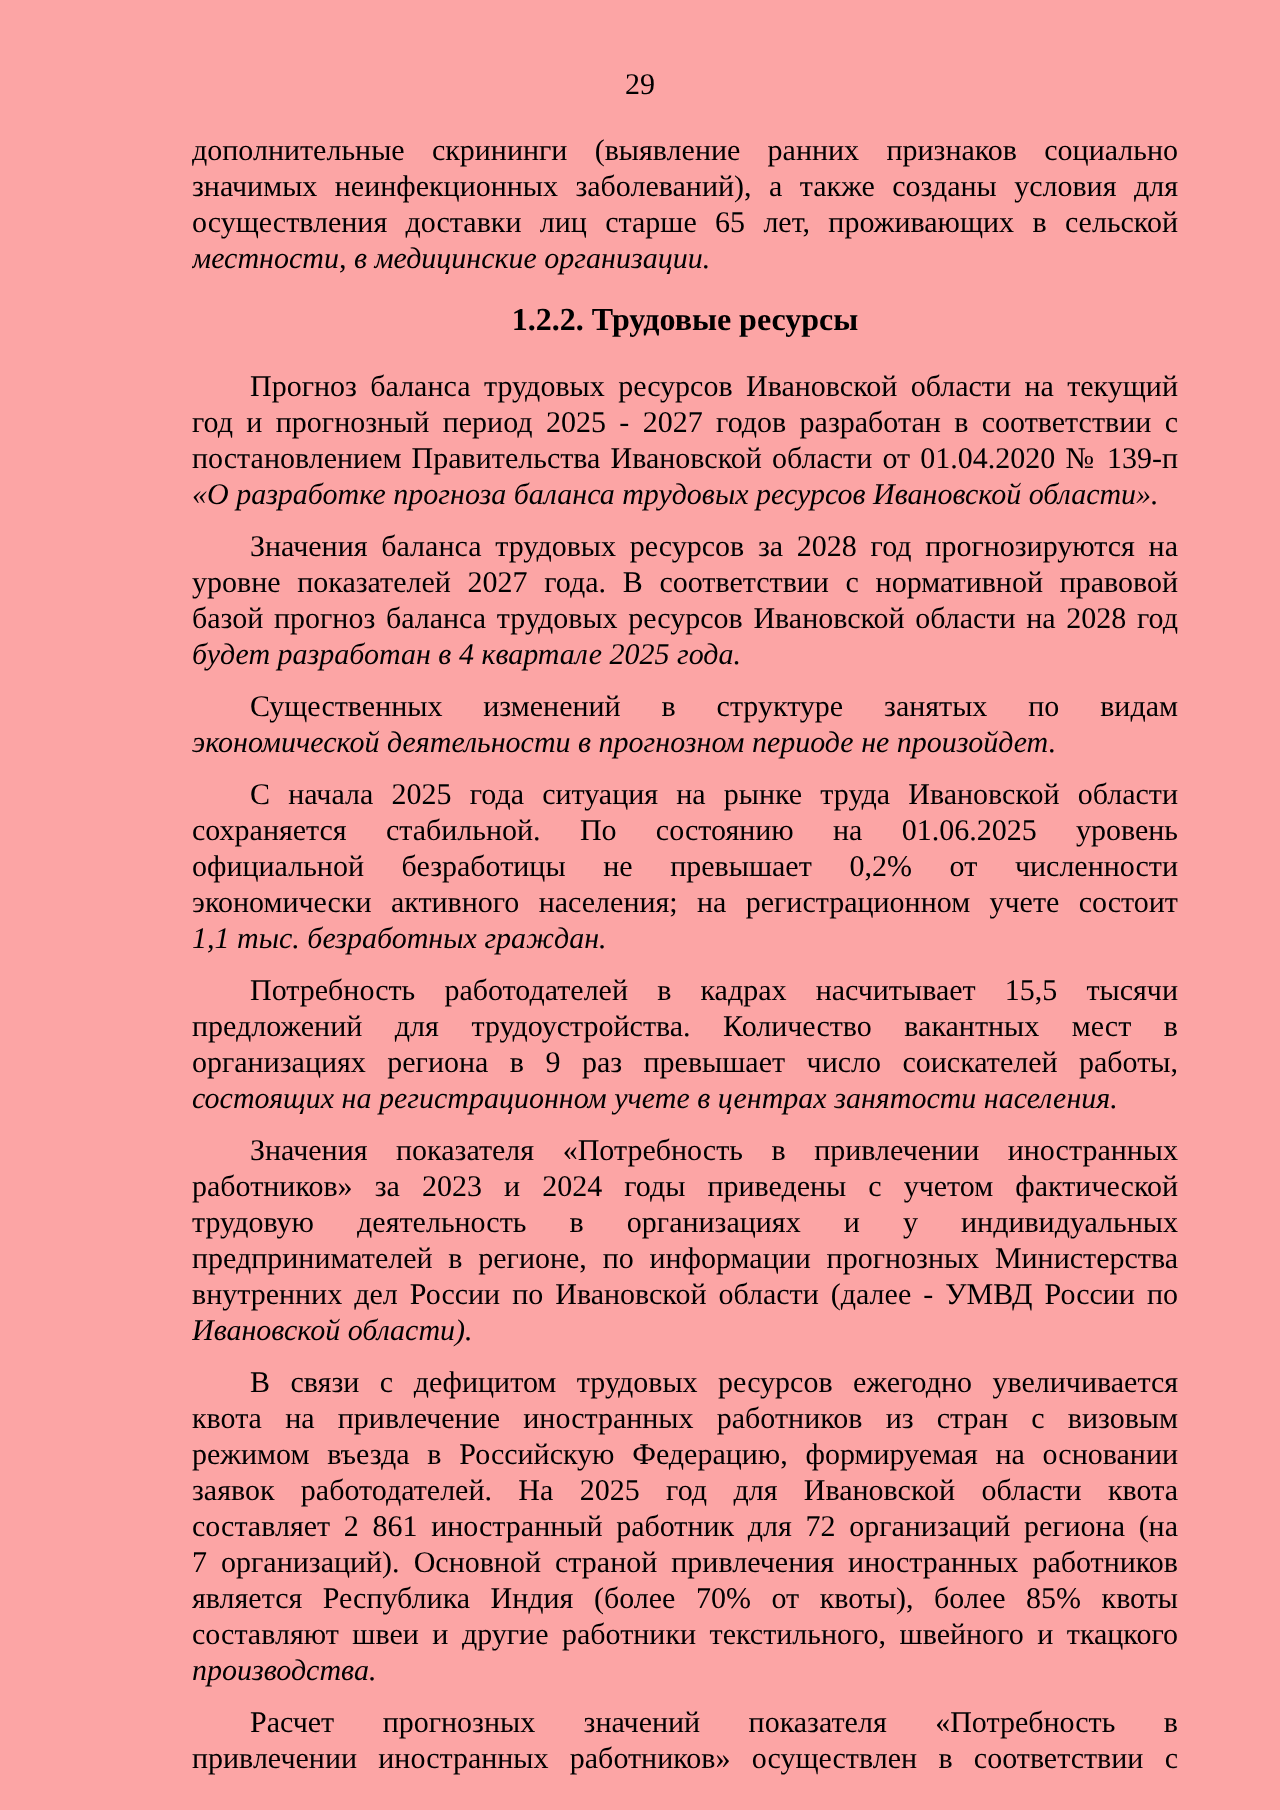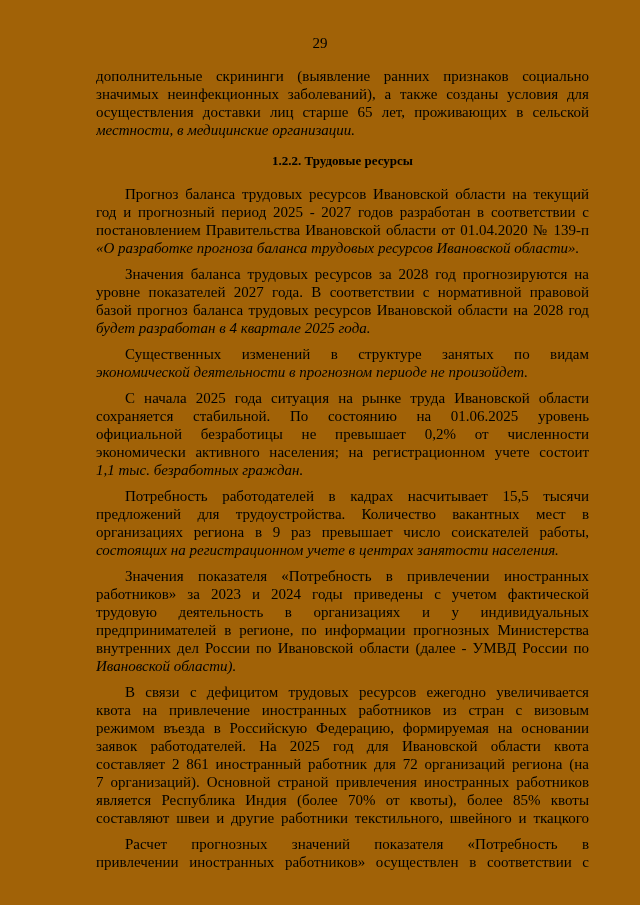--- a/index.html
+++ b/index.html
@@ -4,42 +4,42 @@
 <style>
   html, body { margin: 0; padding: 0; }
   body {
     width: 640px; height: 905px;
     background: #ffffff;
     color: #000000;
     font-family: "Liberation Serif", "DejaVu Serif", serif;
     position: relative;
     overflow: hidden;
   }
-  .page { position: absolute; inset: 0; background: #a16207; }
+  .page { position: absolute; inset: 0; background: #fca5a5; }
   .page-number {
     position: absolute; top: 35px; left: 0; width: 640px;
     text-align: center; font-size: 15px; line-height: 16px;
   }
   .doc-body {
     position: absolute; top: 59px; left: 88px; width: 509px;
     font-size: 15px;
   }
   .para { margin: 8px; padding: 0; }
   .line {
     height: 18px; line-height: 18px;
     text-align: justify;
     text-align-last: justify;
     overflow: hidden;
     white-space: normal;
   }
   .line.first-indent { padding-left: 29px; }
   .line.last-left { text-align-last: left; font-style: italic; }
   .heading {
     font-weight: bold; text-align: center;
-    height: 18px; line-height: 18px; font-size: 13px;
+    height: 18px; line-height: 18px; font-size: 16px;
     margin: 13px 0 15px 0;
   }
 </style>
 </head>
 <body>
 
 <div class="page">
   <div class="page-number">29</div>
   <div class="doc-body" id="doc-body">
       <div class="para">
@@ -88,19 +88,20 @@
       </div>
       <div class="para">
         <div class="line first-indent">В связи с дефицитом трудовых ресурсов ежегодно увеличивается</div>
         <div class="line">квота на привлечение иностранных работников из стран с визовым</div>
         <div class="line">режимом въезда в Российскую Федерацию, формируемая на основании</div>
         <div class="line">заявок работодателей. На 2025 год для Ивановской области квота</div>
         <div class="line">составляет 2 861 иностранный работник для 72 организаций региона (на</div>
         <div class="line">7 организаций). Основной страной привлечения иностранных работников</div>
         <div class="line">является Республика Индия (более 70% от квоты), более 85% квоты</div>
         <div class="line">составляют швеи и другие работники текстильного, швейного и ткацкого</div>
+        <div class="line last-left">производства.</div>
       </div>
       <div class="para">
         <div class="line first-indent">Расчет прогнозных значений показателя «Потребность в</div>
         <div class="line">привлечении иностранных работников» осуществлен в соответствии с</div>
       </div>
     </div>
 </div>
 
 </body></html>

